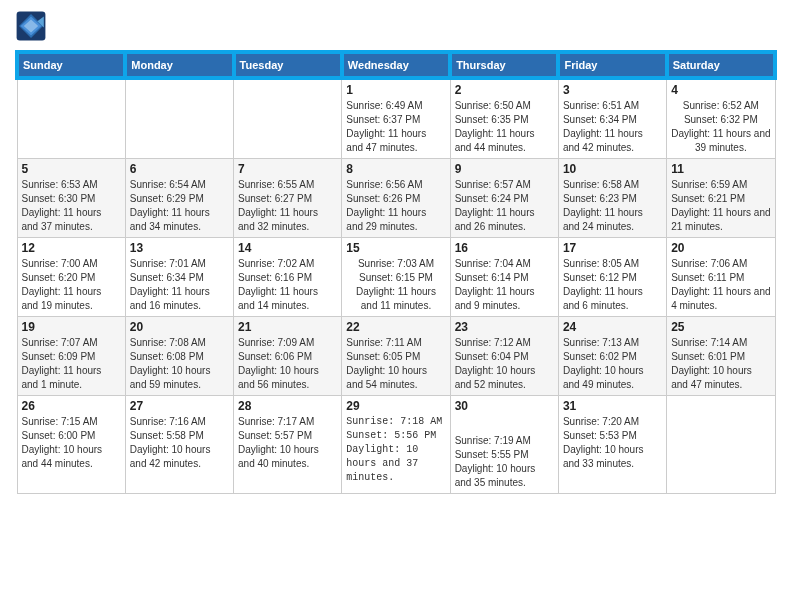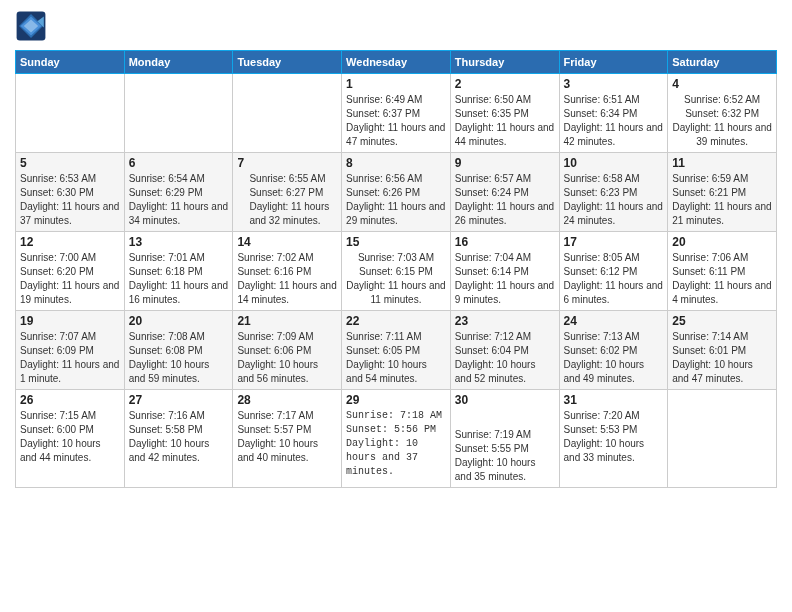--- a/index.html
+++ b/index.html
@@ -7,21 +7,21 @@
     .page { width: 792px; height: 612px; padding: 10px 15px; }
     .header { display: flex; justify-content: space-between; align-items: flex-start; margin-bottom: 8px; }
     .logo { display: flex; align-items: center; }
     .logo-text { font-size: 18px; font-weight: bold; color: #1a1a2e; line-height: 1.1; }
     .logo-text .blue { color: #2b6cb0; }
     .logo-icon { width: 32px; height: 32px; margin-right: 4px; }
     .title-block { text-align: right; }
     .month-title { font-size: 36px; color: #2d2d2d; font-weight: 300; }
     .location { font-size: 14px; color: #555; }
     table { width: 100%; border-collapse: collapse; table-layout: fixed; }
-    thead tr th { background: #2b6cb0; color: #fff; font-size: 11px; font-weight: bold; padding: 5px 4px; text-align: left; border: 1px solid #0ea5e9; }
+    thead tr th { background: #2b6cb0; color: #fff; font-size: 11px; font-weight: bold; padding: 5px 4px; text-align: left; border: 4px solid #0ea5e9; }
     tbody tr td { border: 1px solid #ccc; vertical-align: top; padding: 3px 4px; font-size: 9px; color: #222; background: #fff; min-height: 70px; }
     tbody tr:nth-child(even) td { background: #f5f5f5; }
     .day-num { font-size: 12px; font-weight: bold; color: #222; display: block; margin-bottom: 2px; }
     .day-info { font-size: 10px; line-height: 1.4; color: #333; }
     .empty { background: #fff !important; }
   </style>
 </head>
 <body>
 
 <div class="page">
@@ -95,21 +95,21 @@
 Daylight: 11 hours and 37 minutes.</div>
           </td>
           <td>
             <span class="day-num">6</span>
             <div class="day-info" style="white-space: pre-line;">Sunrise: 6:54 AM
 Sunset: 6:29 PM
 Daylight: 11 hours and 34 minutes.</div>
           </td>
           <td>
             <span class="day-num">7</span>
-            <div class="day-info" style="white-space: pre-line; margin-left: 12px;">Sunrise: 6:55 AM
+            <div class="day-info" style="white-space: pre-line;">Sunrise: 6:55 AM
 Sunset: 6:27 PM
 Daylight: 11 hours and 32 minutes.</div>
           </td>
           <td>
             <span class="day-num">8</span>
             <div class="day-info" style="white-space: pre-line;">Sunrise: 6:56 AM
 Sunset: 6:26 PM
 Daylight: 11 hours and 29 minutes.</div>
           </td>
           <td>
@@ -134,21 +134,21 @@
         <tr>
           <td>
             <span class="day-num">12</span>
             <div class="day-info" style="white-space: pre-line;">Sunrise: 7:00 AM
 Sunset: 6:20 PM
 Daylight: 11 hours and 19 minutes.</div>
           </td>
           <td>
             <span class="day-num">13</span>
             <div class="day-info" style="white-space: pre-line;">Sunrise: 7:01 AM
-Sunset: 6:18 PM
+Sunset: 6:34 PM
 Daylight: 11 hours and 16 minutes.</div>
           </td>
           <td>
             <span class="day-num">14</span>
             <div class="day-info" style="white-space: pre-line;">Sunrise: 7:02 AM
 Sunset: 6:16 PM
 Daylight: 11 hours and 14 minutes.</div>
           </td>
           <td>
             <span class="day-num">15</span>

